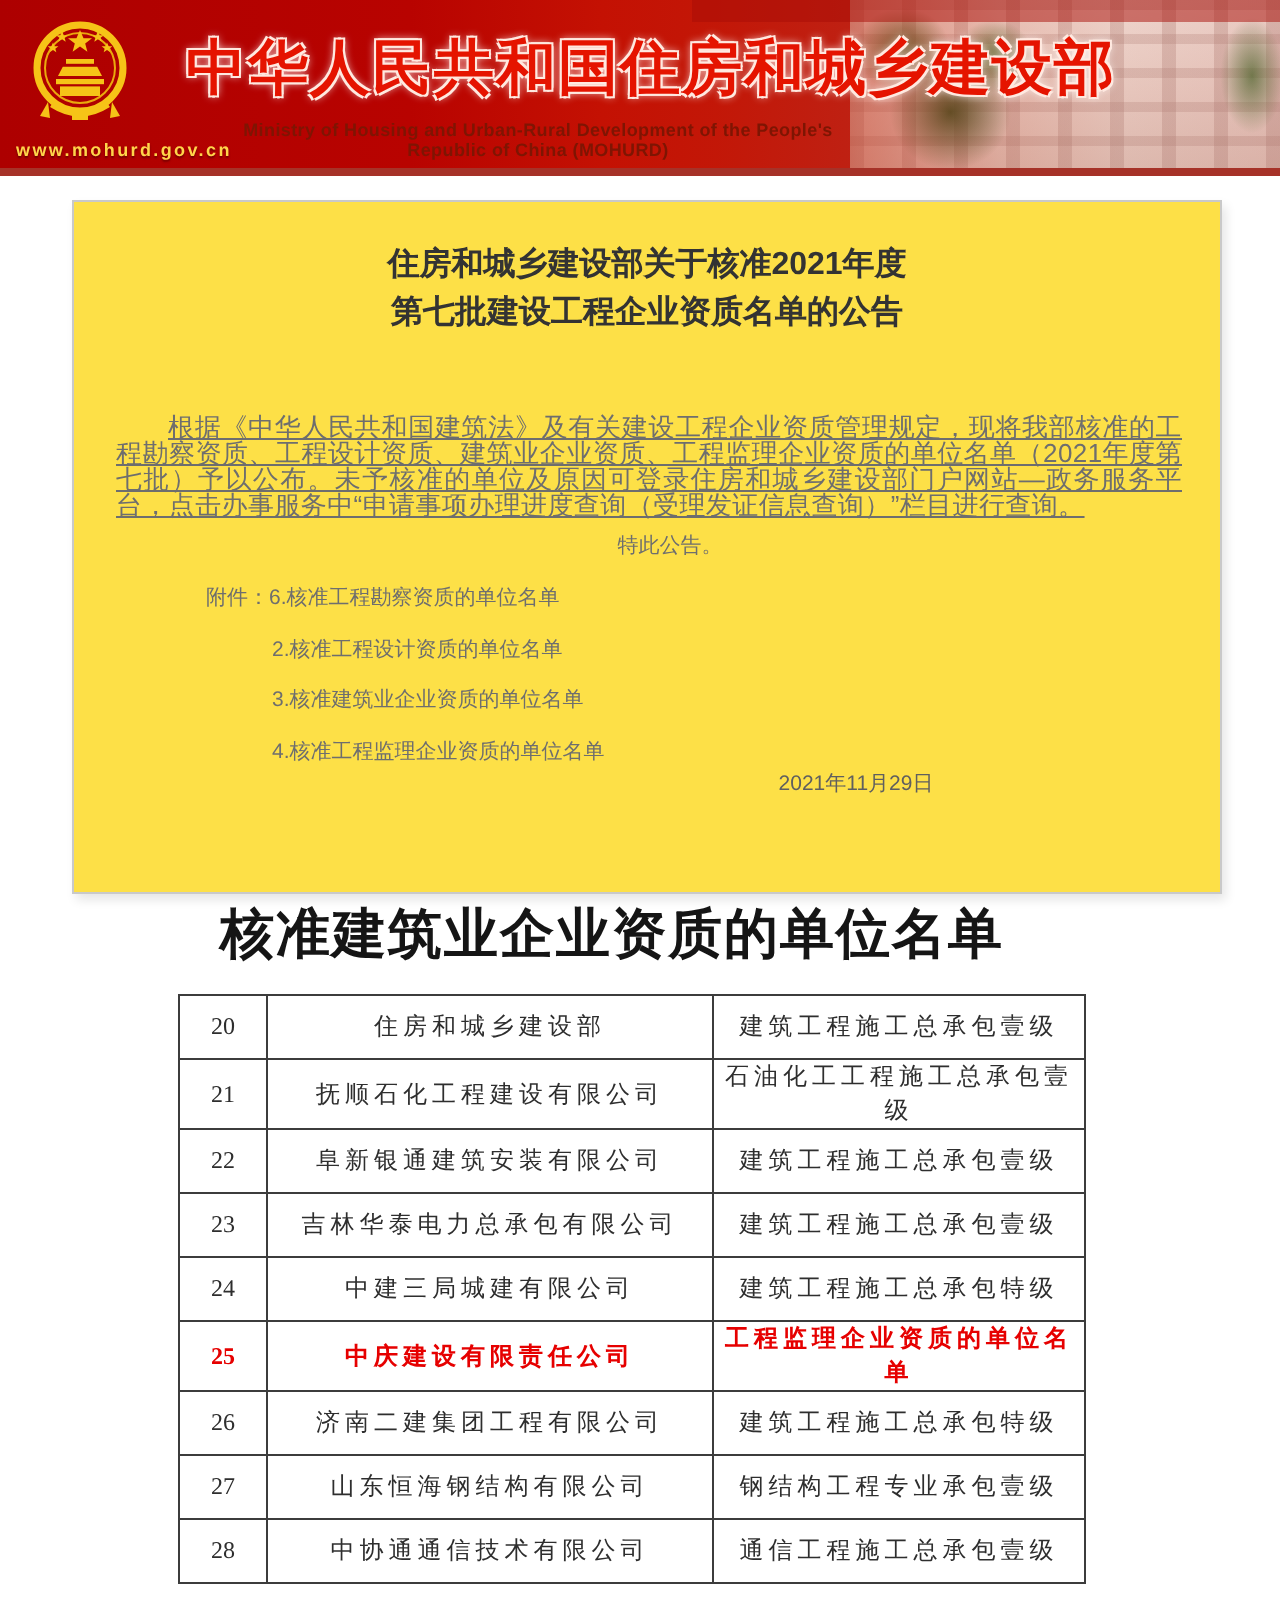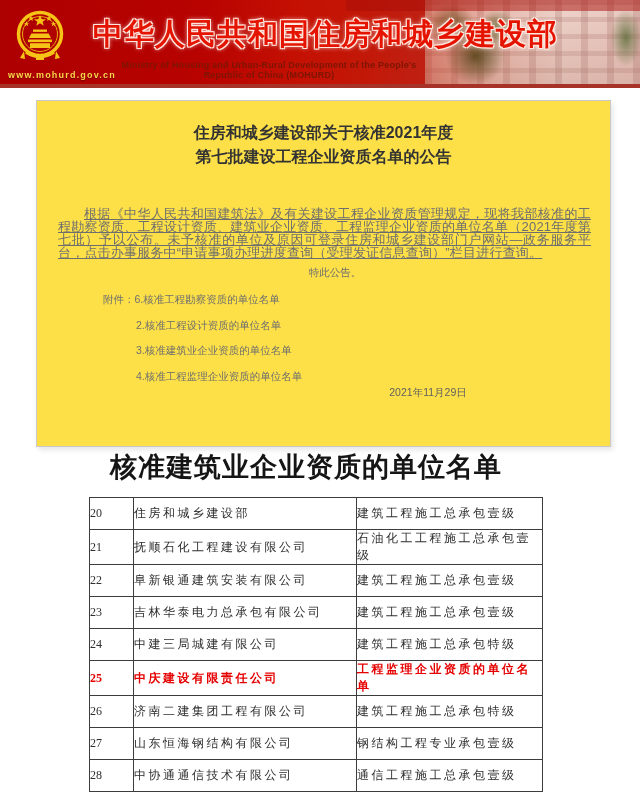--- a/index.html
+++ b/index.html
@@ -46,21 +46,21 @@
   .doc-attachments{margin:7px 0 0 66px;font-size:10.5px;color:#6e6e6e;line-height:25.5px;}
   .doc-attachments .att-sub{margin-left:33px;}
   .doc-signature{position:absolute;left:330px;top:281px;width:122px;text-align:center;
                  font-size:10.5px;line-height:20px;color:#5f5f5f;}
 
   
   .list-heading{position:absolute;top:449px;left:0;width:612px;text-align:center;
     font-family:"Liberation Serif",serif;font-size:27px;font-weight:bold;color:#151515;letter-spacing:1px;}
   .qual-table{position:absolute;left:89px;top:497px;border-collapse:collapse;table-layout:fixed;
               font-family:"Liberation Serif",serif;}
-  .qual-table td{border:1px solid #3c3c3c;height:31px;vertical-align:middle;
+  .qual-table td{border:1px solid #3c3c3c;height:31px;text-align:center;vertical-align:middle;
                  font-size:12px;color:#2e2e2e;letter-spacing:2.5px;padding:0;overflow:hidden;}
   .qual-table td.num{letter-spacing:0;font-size:12px;}
   .qual-table tr.highlight td{color:#e60000;font-weight:bold;}
 </style>
 </head>
 <body>
 
 <div class="page">
 
   <div class="header">

